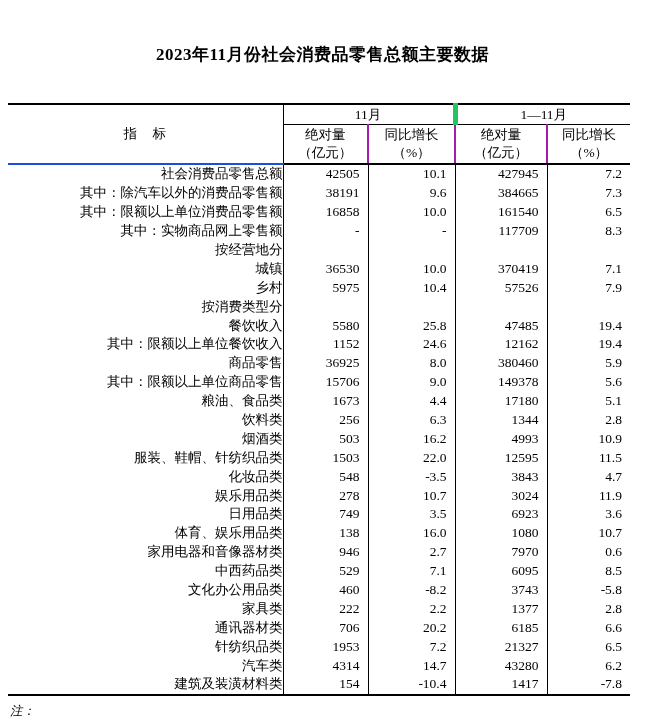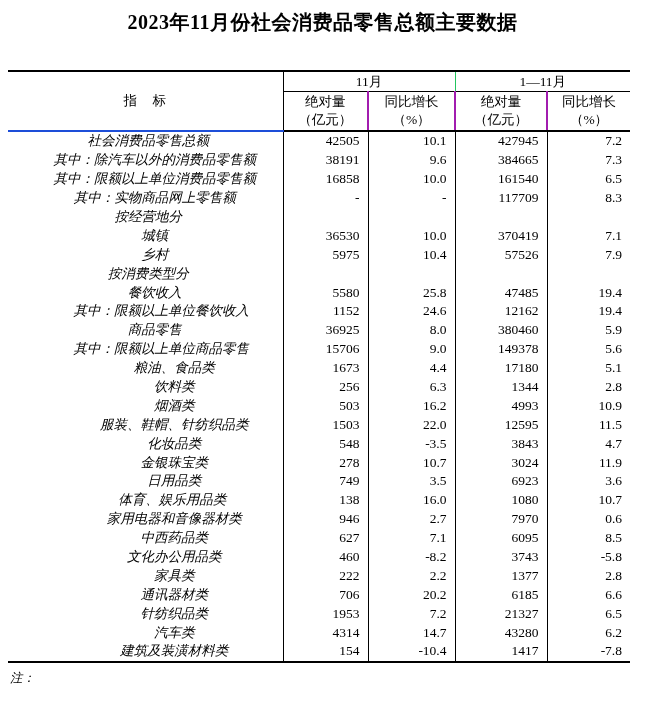--- a/index.html
+++ b/index.html
@@ -11,42 +11,43 @@
   }
   body {
     width: 645px;
     height: 724px;
     position: relative;
     overflow: hidden;
   }
   .page-title {
     text-align: center;
     padding-top: 11px;
-    font-size: 20px;
+    font-size: 17px;
     font-weight: bold;
     letter-spacing: 0.5px;
     line-height: 22px;
+    margin-top: 33px;
   }
   table.data-table {
     border-collapse: collapse;
     table-layout: fixed;
     width: 622px;
     margin: 37px 0 0 8px;
     border-top: 2.5px solid #000;
     border-bottom: 2.5px solid #000;
     font-size: 13.5px;
   }
   .data-table th {
     font-weight: normal;
     padding: 0;
     vertical-align: middle;
   }
   .group-row th { height: 19px; }
   .group-row th.group { border-bottom: 1px solid #000; }
-  .group-row th.group + th.group { border-left: 1px solid #22c55e; margin-left: 16px; }
+  .group-row th.group + th.group { border-left: 5px solid #22c55e; margin-left: 16px; }
   th.corner {
     border-right: 1px solid #000;
     border-bottom: 2px solid #1d4ed8;
     letter-spacing: 1px;
   }
   .sub-row th {
     height: 38px;
     border-bottom: 2px solid #000;
     line-height: 18px;
   }
@@ -56,23 +57,22 @@
     height: 18.9px;
     padding: 0;
     vertical-align: middle;
   }
   tbody td + td { border-left: 1px solid #000; }
   tbody td.num-cell {
     text-align: right;
     padding-right: 8px;
   }
   tbody td.label-cell {
-    text-align: center;
+    text-align: right;
     white-space: nowrap;
-    font-style: italic;
   }
   .notes {
     margin: 6px 0 0 10px;
     font-size: 12.5px;
     font-style: italic;
     line-height: 18.5px;
   }
 </style>
 </head>
 <body>
@@ -226,21 +226,21 @@
         <td class="num-cell">11.5</td>
       </tr>
       <tr>
         <td class="label-cell" style="padding-left: 58px;">化妆品类</td>
         <td class="num-cell">548</td>
         <td class="num-cell">-3.5</td>
         <td class="num-cell">3843</td>
         <td class="num-cell">4.7</td>
       </tr>
       <tr>
-        <td class="label-cell" style="padding-left: 58px;">金银珠宝类</td>
+        <td class="label-cell" style="padding-left: 58px;">娱乐用品类</td>
         <td class="num-cell">278</td>
         <td class="num-cell">10.7</td>
         <td class="num-cell">3024</td>
         <td class="num-cell">11.9</td>
       </tr>
       <tr>
         <td class="label-cell" style="padding-left: 58px;">日用品类</td>
         <td class="num-cell">749</td>
         <td class="num-cell">3.5</td>
         <td class="num-cell">6923</td>
@@ -255,21 +255,21 @@
       </tr>
       <tr>
         <td class="label-cell" style="padding-left: 58px;">家用电器和音像器材类</td>
         <td class="num-cell">946</td>
         <td class="num-cell">2.7</td>
         <td class="num-cell">7970</td>
         <td class="num-cell">0.6</td>
       </tr>
       <tr>
         <td class="label-cell" style="padding-left: 58px;">中西药品类</td>
-        <td class="num-cell">627</td>
+        <td class="num-cell">529</td>
         <td class="num-cell">7.1</td>
         <td class="num-cell">6095</td>
         <td class="num-cell">8.5</td>
       </tr>
       <tr>
         <td class="label-cell" style="padding-left: 58px;">文化办公用品类</td>
         <td class="num-cell">460</td>
         <td class="num-cell">-8.2</td>
         <td class="num-cell">3743</td>
         <td class="num-cell">-5.8</td>

